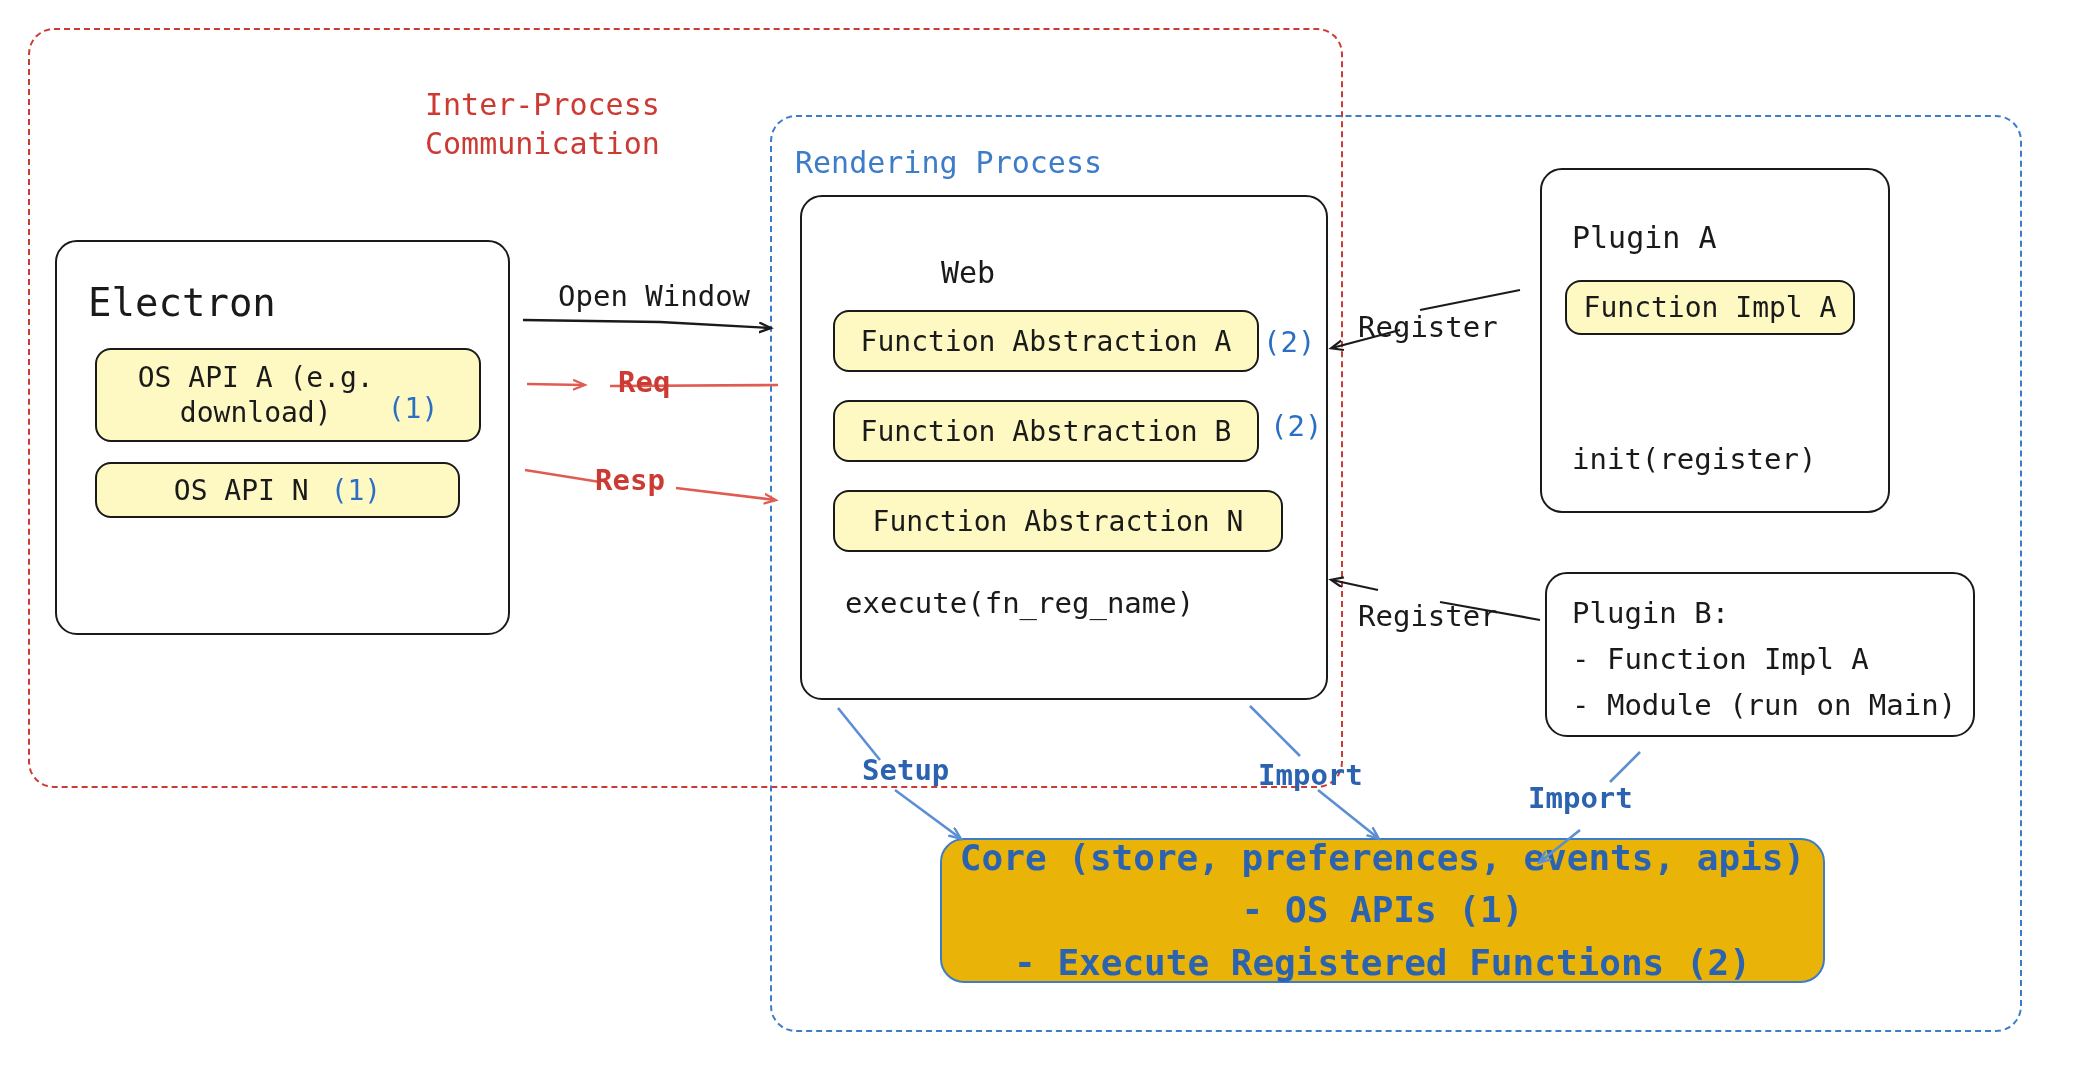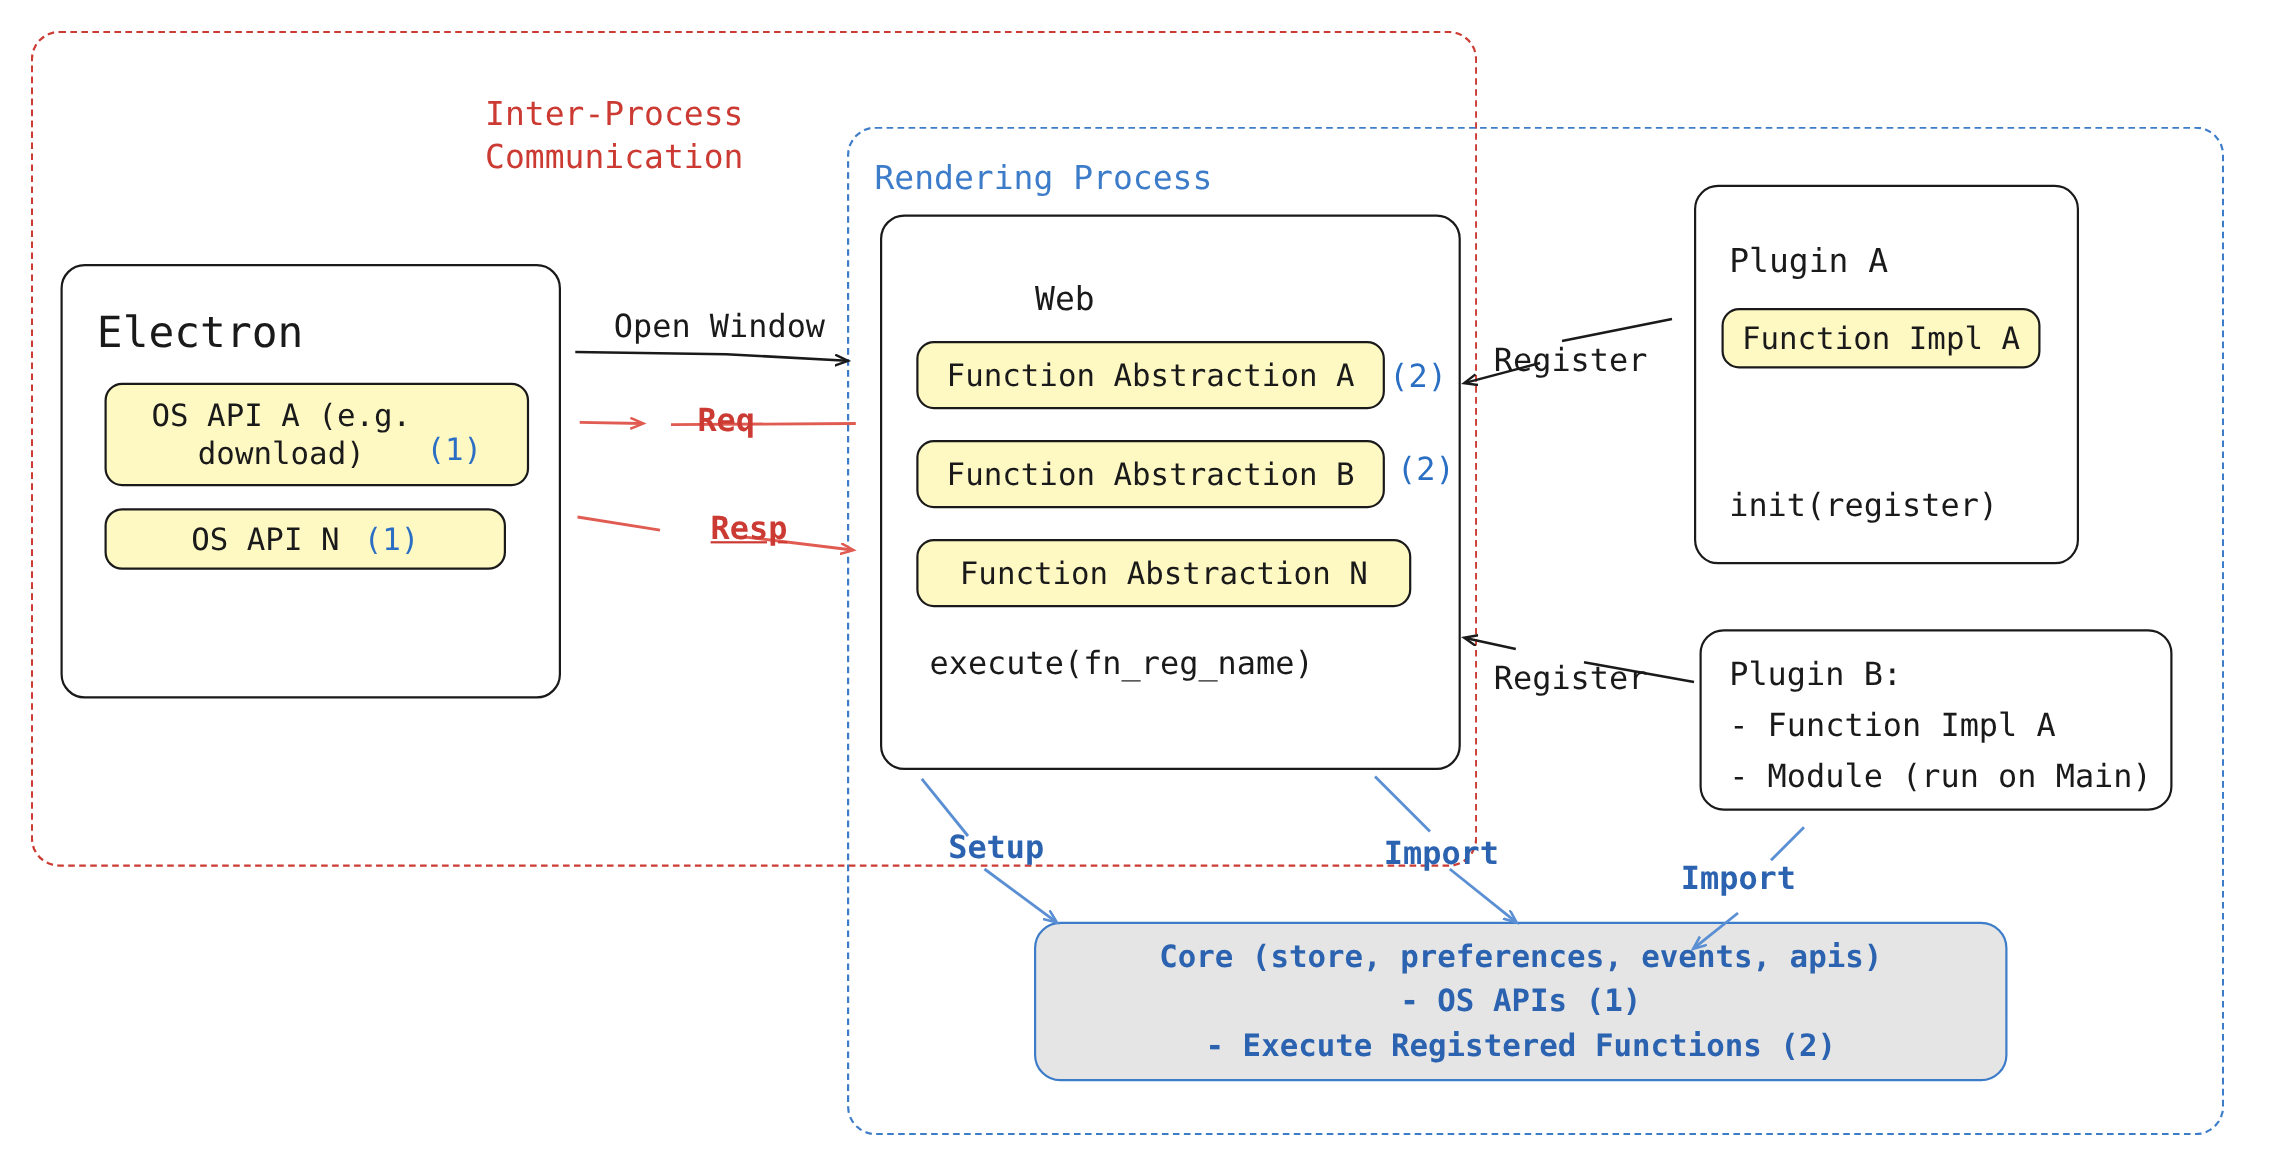--- a/index.html
+++ b/index.html
@@ -51,41 +51,40 @@
     background: transparent;
   }
   .dashed-blue {
     border: 2.5px dashed #3d7cc9;
     border-radius: 26px;
     background: transparent;
   }
   .core-box {
     border: 2.6px solid #3d7cc9;
     border-radius: 24px;
-    background: #e5e5e5;
+    background: #eab308;
     display: flex;
     flex-direction: column;
     align-items: center;
     justify-content: center;
     color: #2b63b0;
     font-weight: bold;
-    font-size: 28px;
+    font-size: 36px;
     line-height: 1.45;
     box-sizing: border-box;
   }
   .lbl {
     position: absolute;
     font-size: 29px;
     color: #1a1a1a;
     white-space: pre;
     line-height: 1.3;
   }
   .lbl-red {
     color: #cc3b33;
-    margin-left: 16px;
   }
   .lbl-blue {
     color: #3d7cc9;
   }
   .lbl-blue-strong {
     color: #2b63b0;
     font-weight: bold;
   }
   .ref {
     color: #2b6fc4;
@@ -217,21 +216,21 @@
     <g>
       <path d="M1640,752 L1610,782" fill="none" stroke="#5b8fd4" stroke-width="2.6"></path>
       <path d="M1580,830 L1540,862" fill="none" stroke="#5b8fd4" stroke-width="2.6" marker-end="url(#ah-blue)"></path>
     </g>
   </svg>
 
   <div class="lbl" style="left:558px; top:278px;">Open Window</div>
 
   <div class="lbl lbl-red" style="left:618px; top:364px; font-weight:bold;">Req</div>
 
-  <div class="lbl lbl-red" style="left:630px; top:462px; font-weight:bold;text-decoration:underline;">Resp</div>
+  <div class="lbl lbl-red" style="left:595px; top:462px; font-weight:bold;">Resp</div>
 
   <div class="lbl" style="left:1358px; top:309px;">Register</div>
 
   <div class="lbl" style="left:1358px; top:598px;">Register</div>
 
   <div class="lbl lbl-blue-strong" style="left:862px; top:752px;">Setup</div>
 
   <div class="lbl lbl-blue-strong" style="left:1258px; top:757px;">Import</div>
 
   <div class="lbl lbl-blue-strong" style="left:1528px; top:780px;">Import</div>

